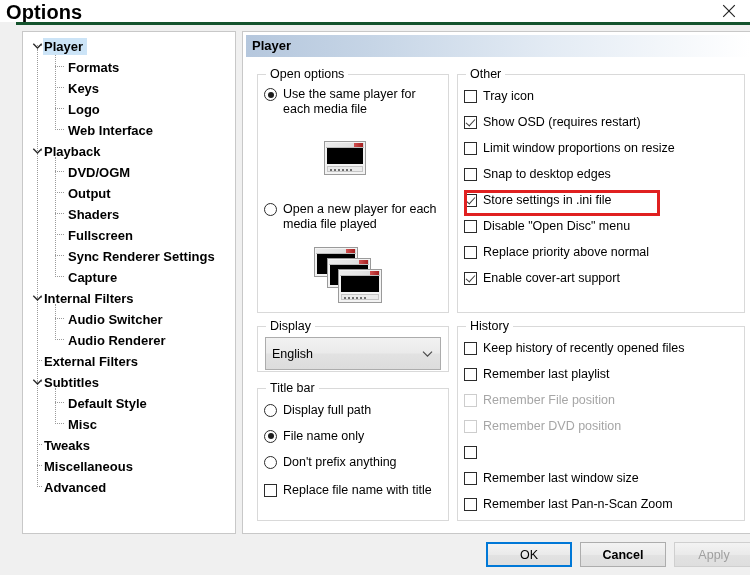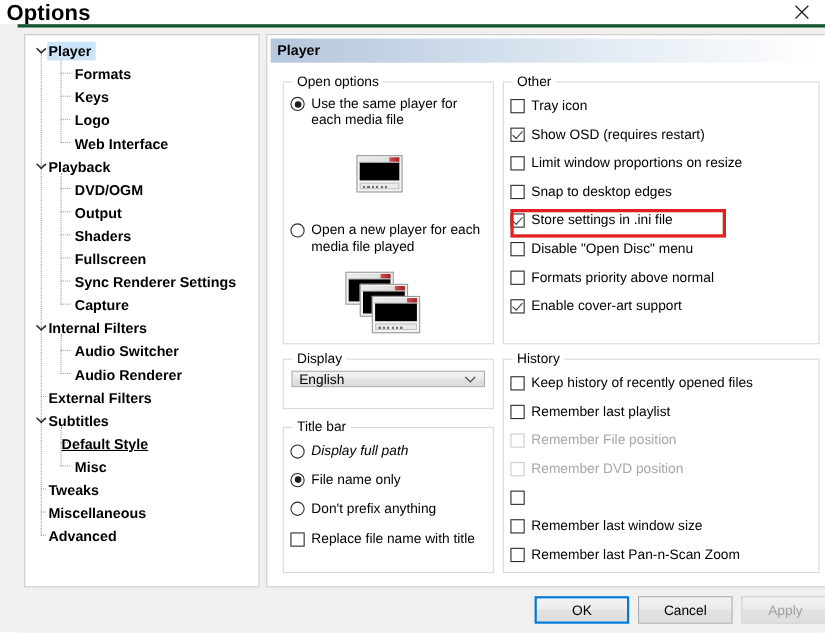--- a/index.html
+++ b/index.html
@@ -243,21 +243,21 @@
   }
   .pwin .ctrl .dots {
     position:absolute; left:2px; top:1.5px;
     width: 22px; height: 2.5px;
     background: repeating-linear-gradient(to right, #6e6e6e 0 2px, transparent 2px 4px);
   }
 
   
   .combo {
     position: absolute;
-    height: 15px;
+    height: 33px;
     box-sizing: border-box;
     background: linear-gradient(to bottom, #f2f2f2 0%, #eaeaea 48%, #e2e2e2 52%, #dcdcdc 100%);
     border: 1px solid #acacac;
     display: flex; align-items: center;
     font-size: 12.5px;
     color: #000;
     padding-left: 6px;
     cursor: default;
   }
   .combo .arrow {
@@ -373,21 +373,21 @@
               </svg>
             </span><span class="lbl" style="margin-left: 20px;">Internal Filters</span></div>
           <div class="tree-row"><span class="lbl" style="margin-left: 44px;">Audio Switcher</span></div>
           <div class="tree-row"><span class="lbl" style="margin-left: 44px;">Audio Renderer</span></div>
           <div class="tree-row"><span class="lbl" style="margin-left: 20px;">External Filters</span></div>
           <div class="tree-row"><span class="chev" style="left: 8px;">
               <svg width="11" height="8" viewBox="0 0 11 8" aria-hidden="true">
                 <polyline points="1.3,1.8 5.5,6 9.7,1.8" fill="none" stroke="#2b2b2b" stroke-width="1.4"></polyline>
               </svg>
             </span><span class="lbl" style="margin-left: 20px;">Subtitles</span></div>
-          <div class="tree-row"><span class="lbl" style="margin-left: 32px; text-decoration: underline;">Default Style</span></div>
+          <div class="tree-row"><span class="lbl" style="margin-left: 44px;">Default Style</span></div>
           <div class="tree-row"><span class="lbl" style="margin-left: 44px;">Misc</span></div>
           <div class="tree-row"><span class="lbl" style="margin-left: 20px;">Tweaks</span></div>
           <div class="tree-row"><span class="lbl" style="margin-left: 20px;">Miscellaneous</span></div>
           <div class="tree-row"><span class="lbl" style="margin-left: 20px;">Advanced</span></div>
         </div>
     </div>
 
     <div class="right-pane">
 
       <div class="pane-header">Player</div>
@@ -456,21 +456,21 @@
             <svg width="11" height="8" viewBox="0 0 11 8" aria-hidden="true">
               <polyline points="1,1.6 5.5,6.2 10,1.6" fill="none" stroke="#4a4a4a" stroke-width="1.2"></polyline>
             </svg>
           </span>
         </div>
       </div>
 
       <div class="group" style="left:14px; top:356px; width:190px; height:131px;">
         <div class="legend">Title bar</div>
 
-        <div class="opt" style="left:6px; top:12px;font-style:italic;">
+        <div class="opt" style="left:6px; top:12px;">
           <span class="radio"></span>
           <span class="txt">Display full path</span>
         </div>
         <div class="opt" style="left:6px; top:38px;">
           <span class="radio checked"></span>
           <span class="txt">File name only</span>
         </div>
         <div class="opt" style="left:6px; top:64px;">
           <span class="radio"></span>
           <span class="txt">Don't prefix anything</span>
@@ -503,21 +503,21 @@
             <div class="opt" style="left: 6px; top: 116px;">
               <span class="cbox checked"></span>
               <span class="txt">Store settings in .ini file</span>
             </div>
             <div class="opt" style="left: 6px; top: 142px;">
               <span class="cbox"></span>
               <span class="txt">Disable "Open Disc" menu</span>
             </div>
             <div class="opt" style="left: 6px; top: 168px;">
               <span class="cbox"></span>
-              <span class="txt">Formats priority above normal</span>
+              <span class="txt">Replace priority above normal</span>
             </div>
             <div class="opt" style="left: 6px; top: 194px;">
               <span class="cbox checked"></span>
               <span class="txt">Enable cover-art support</span>
             </div>
           </div>
         <div class="red-box" style="left:6px; top:115px; width:196px; height:26px;"></div>
       </div>
 
       <div class="group" style="left:214px; top:294px; width:286px; height:193px;">
@@ -549,17 +549,17 @@
             <div class="opt" style="left: 6px; top: 168px;">
               <span class="cbox"></span>
               <span class="txt">Remember last Pan-n-Scan Zoom</span>
             </div>
           </div>
       </div>
 
     </div>
 
     <div class="btn focus" style="left:470px; top:517px; width:86px;">OK</div>
-    <div class="btn" style="left:564px; top:517px; width:86px;">Cancel</div>
+    <div class="btn" style="left:564px; top:517px; width:86px;font-weight:bold;">Cancel</div>
     <div class="btn disabled" style="left:658px; top:517px; width:80px;">Apply</div>
 
   </div>
 </div>
 
 </body></html>

